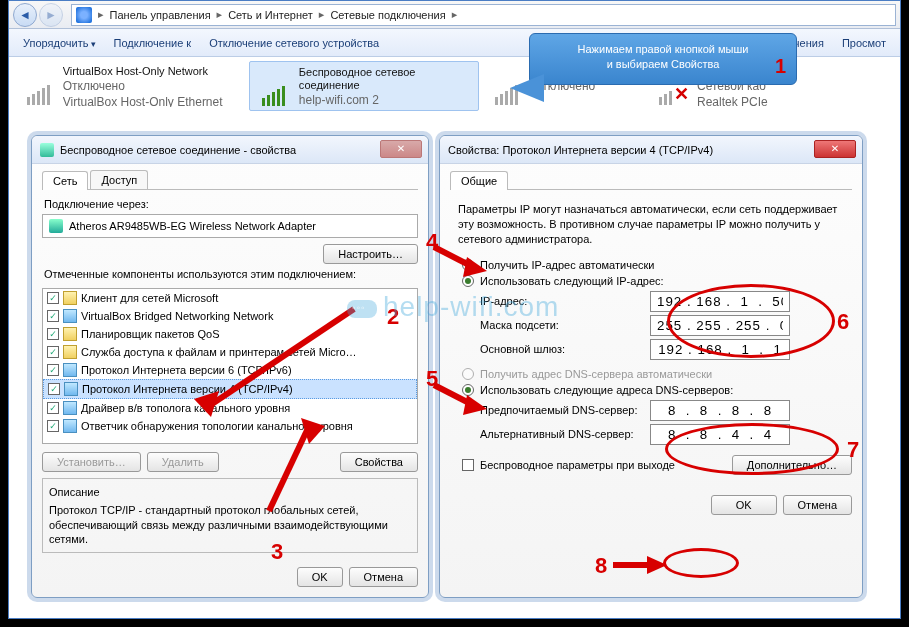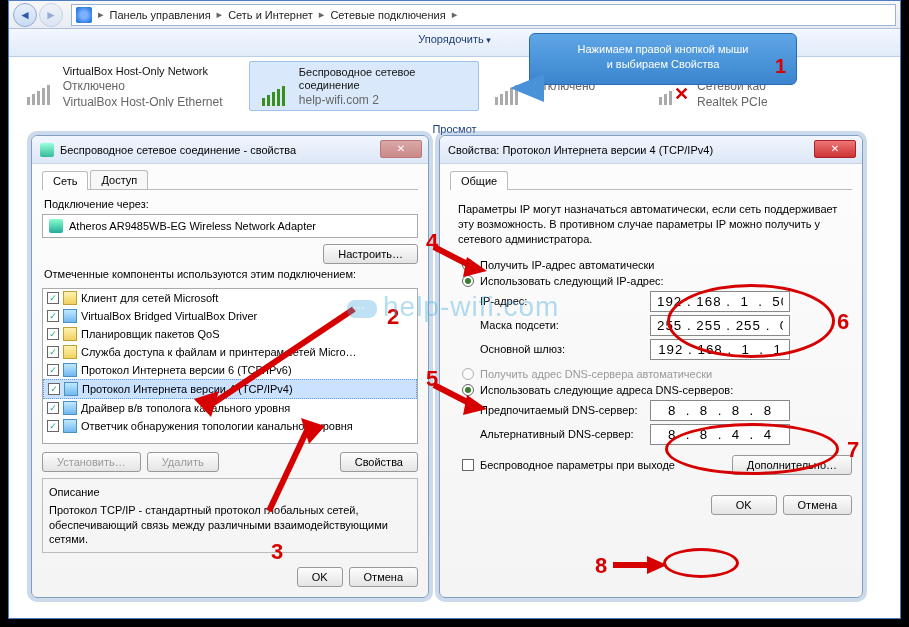--- a/index.html
+++ b/index.html
@@ -8,21 +8,21 @@
 .outer-frame { position: absolute; left: 8px; top: 0; width: 893px; height: 619px; background: #fff; border: 1px solid #4a7dc4; }
 
 .addr-bar { height: 28px; background: linear-gradient(#f7f7f7,#e9ecf2); border-bottom: 1px solid #b0c0d8; display: flex; align-items: center; padding: 0 4px; }
 .nav-btn { width: 24px; height: 24px; border-radius: 50%; background: linear-gradient(#e8f0fb,#c8dbf4); border: 1px solid #8fa9d0; margin-right: 2px; display: flex; align-items: center; justify-content: center; color: #2a5ca8; font-size: 12px; }
 .nav-btn.fwd { opacity: .45; }
 .addr-field { flex: 1; height: 22px; background: #fff; border: 1px solid #9bb3d4; display: flex; align-items: center; padding: 0 4px; margin-left: 6px; }
 .addr-field .crumb { color: #222; padding: 0 4px; }
 .addr-field .sep { color: #666; padding: 0 2px; }
 .addr-ico { width: 16px; height: 16px; margin-right: 4px; background: radial-gradient(circle,#7bb1ff 30%,#1a6edb 90%); border-radius: 2px; position: relative; }
 
-.menu-bar { height: 28px; background: linear-gradient(#f3f7fe,#e2ebfa); border-bottom: 1px solid #bccde6; display: flex; align-items: center; padding: 0 6px; gap: 2px; flex-direction: column; }
+.menu-bar { height: 28px; background: linear-gradient(#f3f7fe,#e2ebfa); border-bottom: 1px solid #bccde6; display: flex; align-items: center; padding: 0 6px; gap: 2px; }
 .menu-item { padding: 4px 8px; color: #1a3e77; }
 .menu-item.dd::after { content: " ▾"; font-size: 9px; }
 
 .conn-list { height: 58px; background: #fff; display: flex; padding: 4px 6px; gap: 4px; position: relative; }
 .conn-item { display: flex; gap: 6px; padding: 4px; width: 230px; }
 .conn-item.sel { background: #d9e9fb; border: 1px solid #9fc3ef; border-radius: 2px; }
 .conn-ico { width: 40px; height: 40px; position: relative; }
 .conn-bars { position: absolute; bottom: 0; left: 8px; display: flex; align-items: flex-end; gap: 2px; }
 .conn-bars span { width: 3px; background: #3a8e1e; }
 .conn-bars.grey span { background: #aaa; }
@@ -212,21 +212,21 @@
         <div class="group-label">Отмеченные компоненты используются этим подключением:</div>
         <div class="comp-list">
           <div class="comp-row">
               <span class="chk"></span>
               <span class="comp-ico"></span>
               <span>Клиент для сетей Microsoft</span>
             </div>
           <div class="comp-row">
               <span class="chk"></span>
               <span class="comp-ico net"></span>
-              <span>VirtualBox Bridged VirtualBox Driver</span>
+              <span>VirtualBox Bridged Networking Network</span>
             </div>
           <div class="comp-row">
               <span class="chk"></span>
               <span class="comp-ico"></span>
               <span>Планировщик пакетов QoS</span>
             </div>
           <div class="comp-row">
               <span class="chk"></span>
               <span class="comp-ico"></span>
               <span>Служба доступа к файлам и принтерам сетей Micro…</span>

